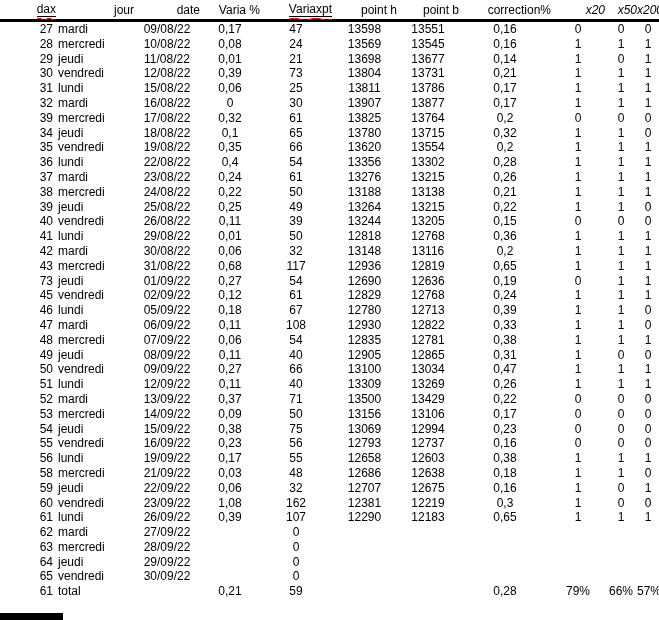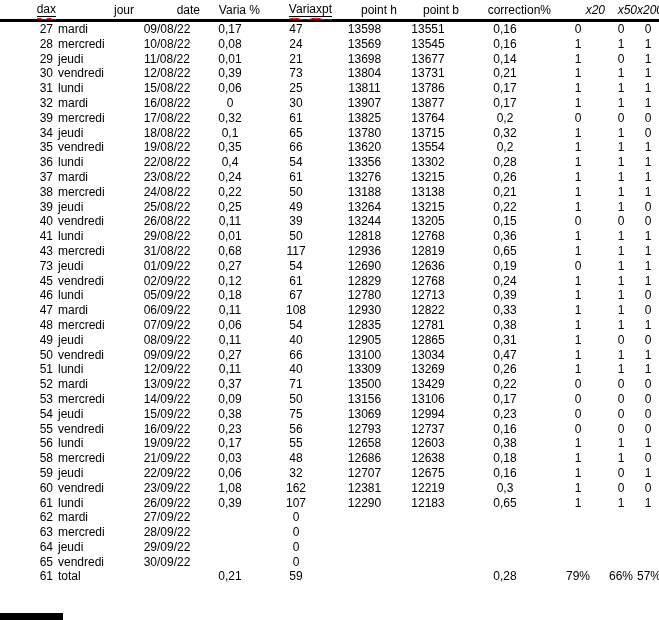--- a/index.html
+++ b/index.html
@@ -293,20 +293,33 @@
         <td class="c3">0,01</td>
         <td class="c4">50</td>
         <td class="c5">12818</td>
         <td class="c6">12768</td>
         <td class="c7">0,36</td>
         <td class="c8">1</td>
         <td class="c9">1</td>
         <td class="c10">1</td>
       </tr>
       <tr>
+        <td class="c0">42</td>
+        <td class="c1">mardi</td>
+        <td class="c2">30/08/22</td>
+        <td class="c3">0,06</td>
+        <td class="c4">32</td>
+        <td class="c5">13148</td>
+        <td class="c6">13116</td>
+        <td class="c7">0,2</td>
+        <td class="c8">1</td>
+        <td class="c9">1</td>
+        <td class="c10">1</td>
+      </tr>
+      <tr>
         <td class="c0">43</td>
         <td class="c1">mercredi</td>
         <td class="c2">31/08/22</td>
         <td class="c3">0,68</td>
         <td class="c4">117</td>
         <td class="c5">12936</td>
         <td class="c6">12819</td>
         <td class="c7">0,65</td>
         <td class="c8">1</td>
         <td class="c9">1</td>

